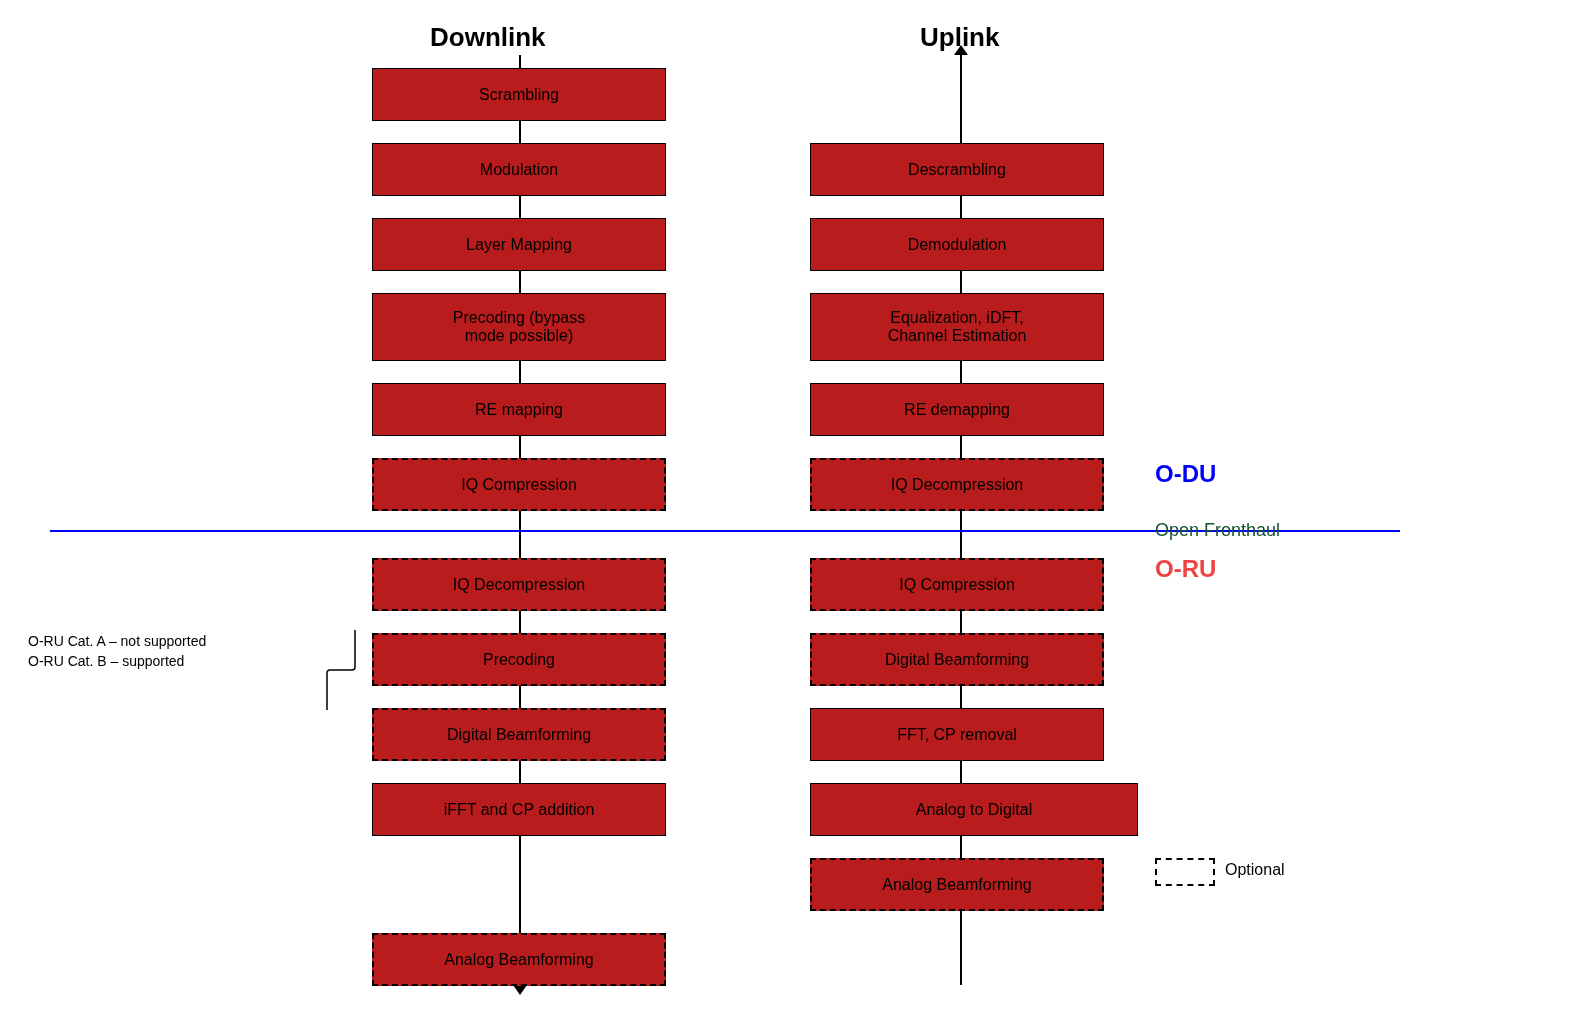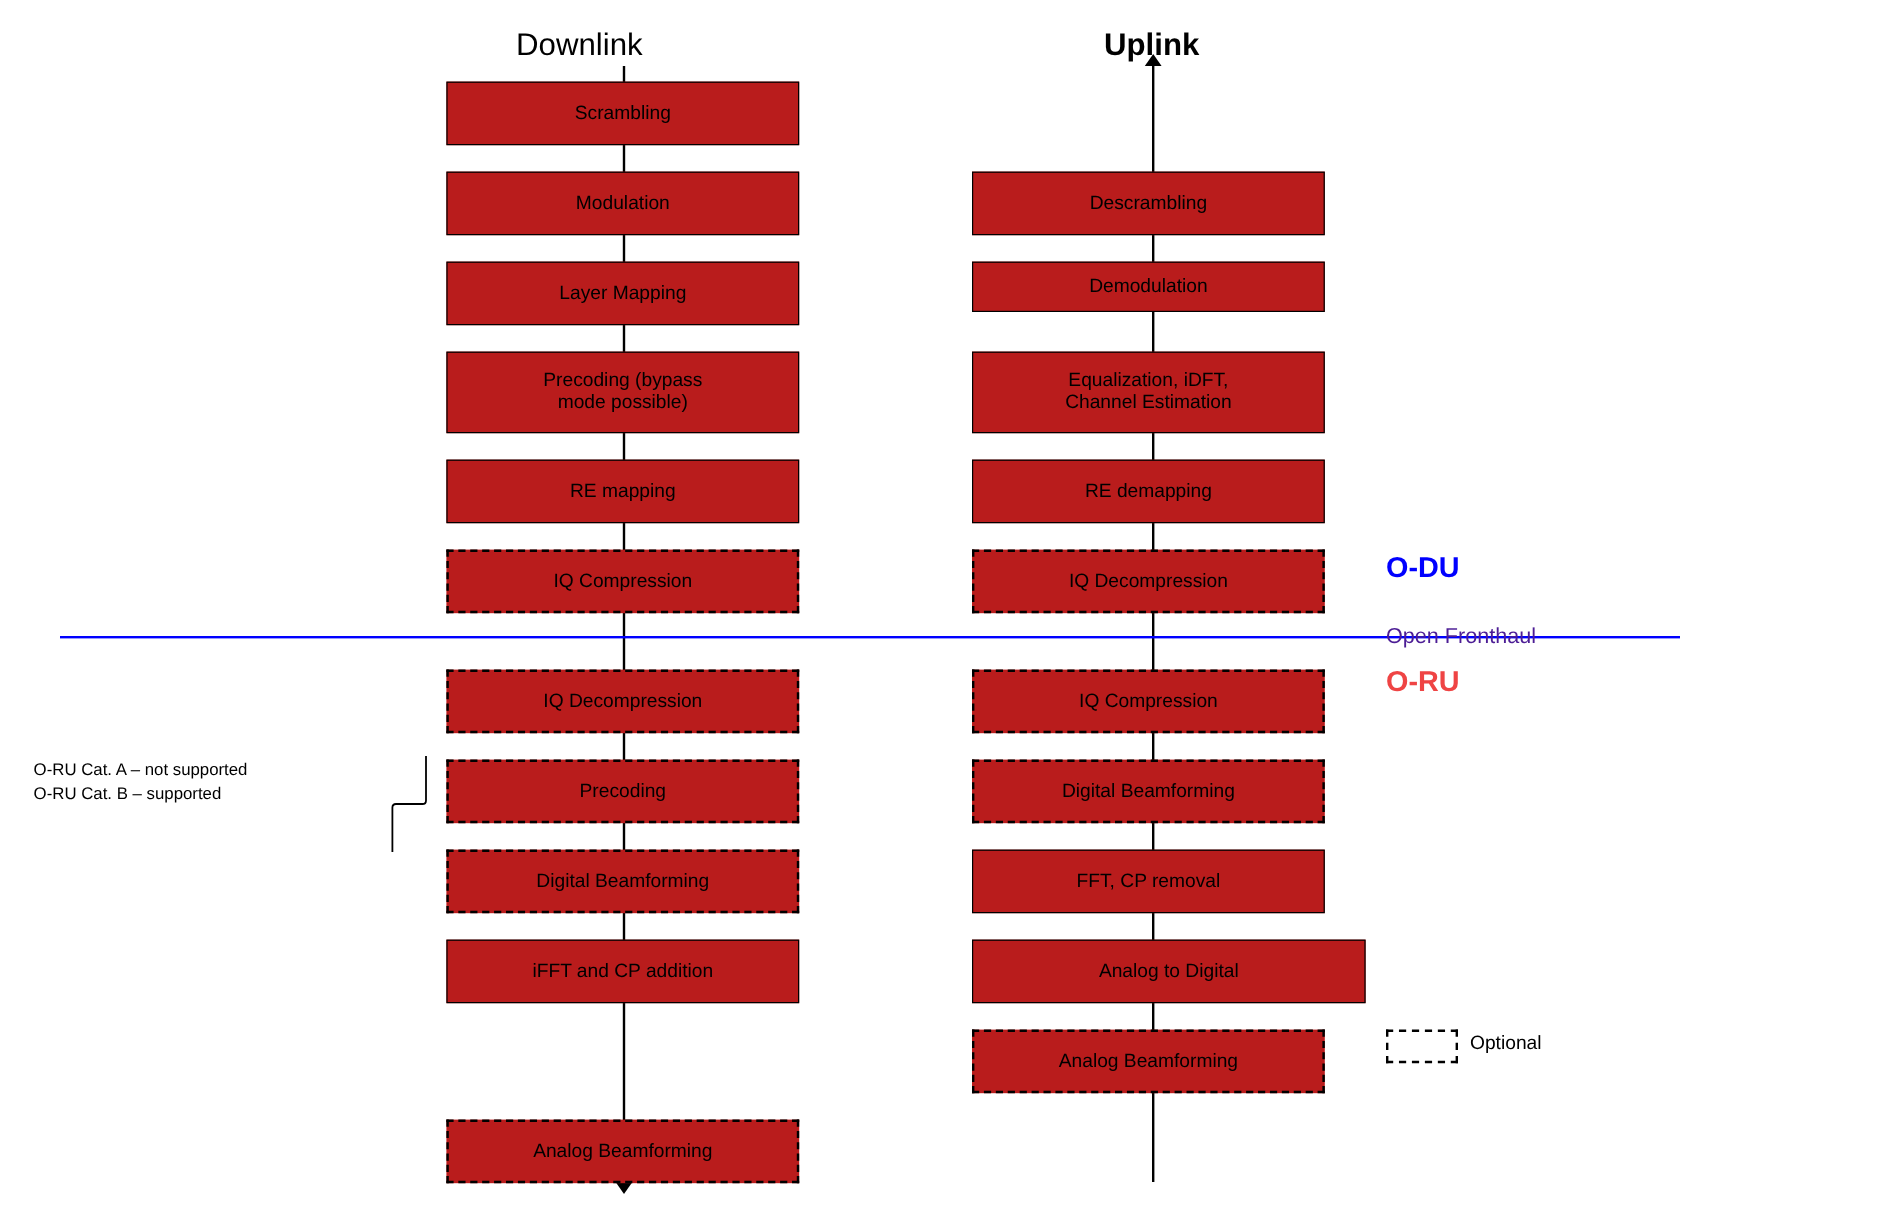--- a/index.html
+++ b/index.html
@@ -98,21 +98,21 @@
     .legend-text {
       position: absolute;
       font-size: 16px;
     }
   </style>
 </head>
 <body>
 
 <div class="diagram">
 
-  <div class="label" style="left: 430px; top: 22px; font-size: 26px; font-weight: normal; font-family: Arial;">
+  <div class="label" style="left: 430px; top: 22px; font-size: 26px; font-weight: bold; font-family: Arial;">
     <span>Downlink</span>
   </div>
 
   <div class="label" style="left: 920px; top: 22px; font-size: 26px; font-weight: bold; font-family: Arial;">
     <span>Uplink</span>
   </div>
 
   <div class="vline arrow-down" style="left: 519px; top: 55px; height: 930px;"></div>
 
   <div class="vline arrow-up" style="left: 960px; top: 55px; height: 930px;"></div>
@@ -160,21 +160,21 @@
 
 
   <div class="box dashed" style="left: 372px; top: 933px; width: 294px; height: 53px;">
     <span>Analog Beamforming</span>
   </div>
 
   <div class="box" style="left: 810px; top: 143px; width: 294px; height: 53px;">
     <span>Descrambling</span>
   </div>
 
-  <div class="box" style="left: 810px; top: 218px; width: 294px; height: 42px;">
+  <div class="box" style="left: 810px; top: 218px; width: 294px; height: 53px;">
     <span>Demodulation</span>
   </div>
 
   <div class="box" style="left: 810px; top: 293px; width: 294px; height: 68px;">
     <span style="white-space: pre-line;">Equalization, iDFT,
 Channel Estimation</span>
   </div>
 
   <div class="box" style="left: 810px; top: 383px; width: 294px; height: 53px;">
     <span>RE demapping</span>
@@ -203,21 +203,21 @@
   <div class="box dashed" style="left: 810px; top: 858px; width: 294px; height: 53px;">
     <span>Analog Beamforming</span>
   </div>
 
   <div class="fronthaul-line" style="left: 50px; top: 530px; width: 1350px;"></div>
 
   <div class="label-odu" style="position: absolute; left: 1155px; top: 460px; color: blue; font-size: 24px; font-weight: bold; font-family: Arial;">
     <span>O-DU</span>
   </div>
 
-  <div class="label-of" style="position: absolute; left: 1155px; top: 520px; color: #4c1d95; font-size: 18px; font-family: Arial;">
+  <div class="label-of" style="position: absolute; left: 1155px; top: 520px; color: #14532d; font-size: 18px; font-family: Arial;">
     <span>Open Fronthaul</span>
   </div>
 
   <div class="label-oru" style="position: absolute; left: 1155px; top: 555px; color: #ef4444; font-size: 24px; font-weight: bold; font-family: Arial;">
     <span>O-RU</span>
   </div>
 
   <svg style="position: absolute; left: 200px; top: 625px;" width="160" height="90">
     <path d="M 155 5 L 155 42 Q 155 45 152 45 L 130 45 Q 127 45 127 48 L 127 85" stroke="black" stroke-width="1.5" fill="none"></path>
   </svg>

